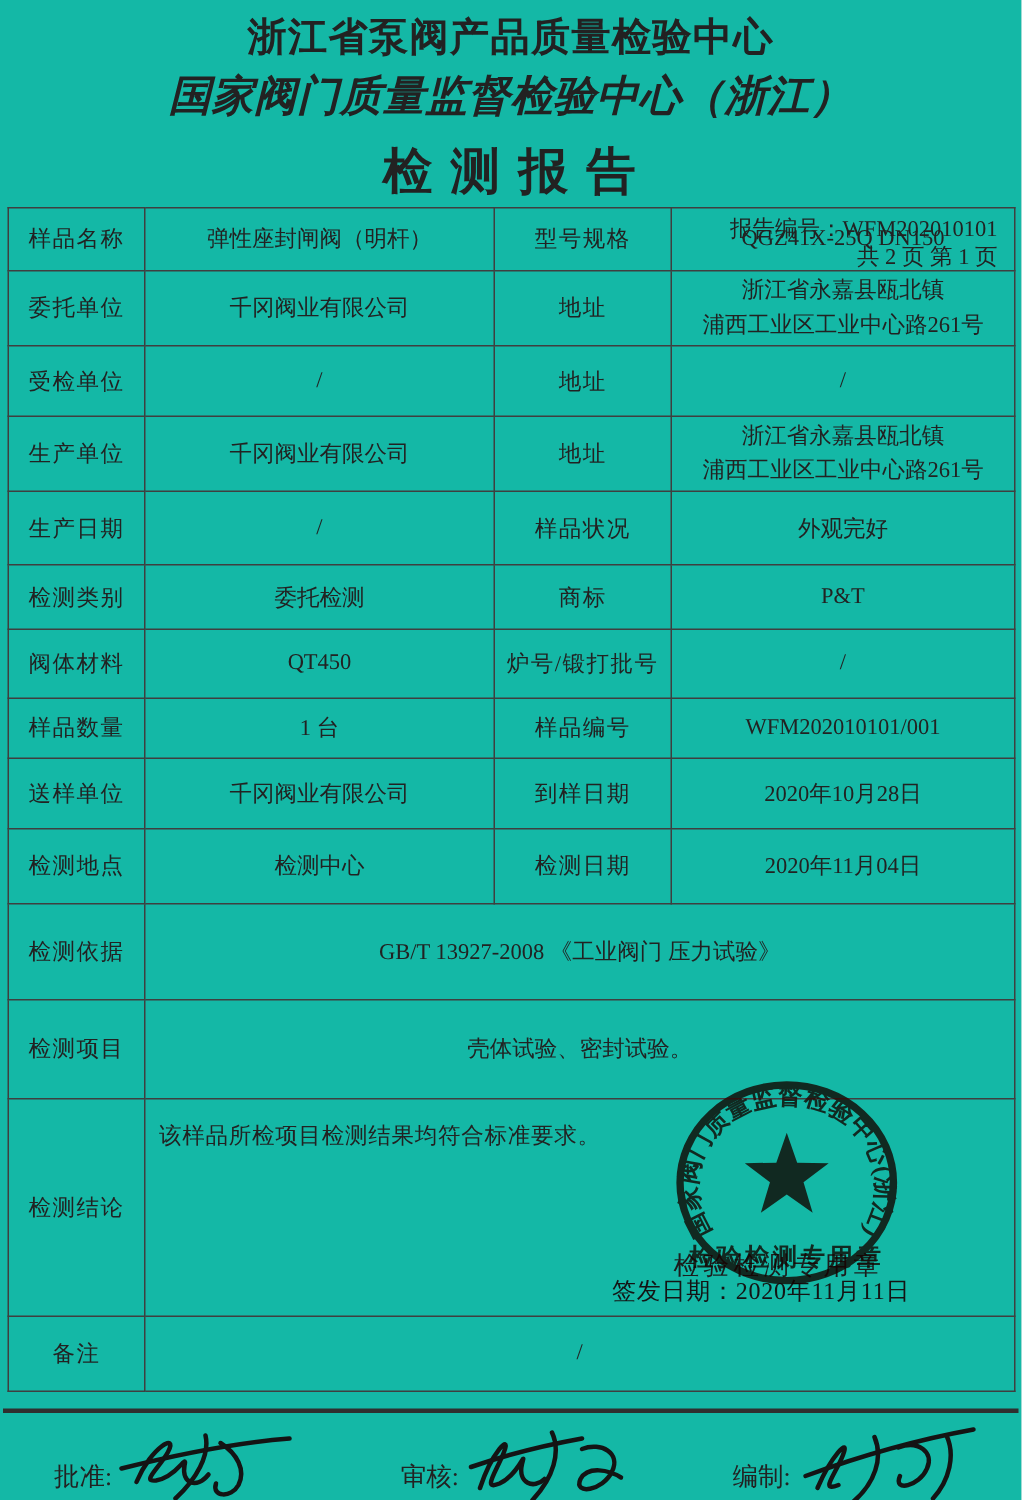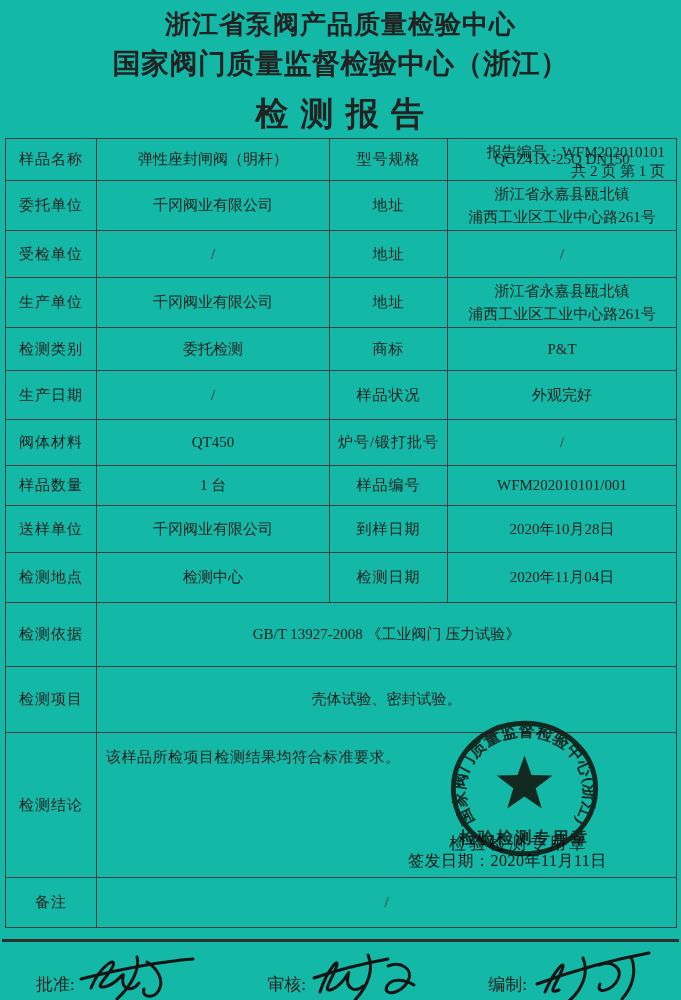--- a/index.html
+++ b/index.html
@@ -3,21 +3,21 @@
 <meta charset="utf-8">
 <style>
   html,body{margin:0;padding:0;background:#e9e9e9;}
   .page{
     width:681px;height:1000px;position:relative;background:#14b8a6;
     font-family:"Liberation Serif","DejaVu Serif",serif;color:#222;
     margin:0 auto;overflow:hidden;
   }
   
   .title1{text-align:center;font-size:26px;font-weight:bold;padding-top:7px;letter-spacing:1px;}
-  .title2{text-align:center;font-size:28px;font-weight:bold;margin-top:3px;letter-spacing:0.5px;}
+  .title2{text-align:center;font-size:28px;font-weight:bold;margin-top:3px;letter-spacing:0.5px;font-style:italic;}
   .title3{text-align:center;font-size:33px;font-weight:bold;margin-top:9px;letter-spacing:2px;}
   .meta{display:flex;justify-content:space-between;align-items:flex-end;
         padding:6px 16px 2px 34px;font-size:15px;flex-direction:column;}
   .meta-right span{}
   
   table.report{position:absolute;left:5px;top:138px;width:671px;
     border-collapse:collapse;table-layout:fixed;}
   table.report td{border:1.5px solid #3f3f3f;font-size:15px;text-align:center;
     vertical-align:middle;padding:2px 4px;overflow:hidden;}
   td.lbl{letter-spacing:1px;}
@@ -84,31 +84,31 @@
         <td class="lbl">地址</td>
         <td>/</td>
       </tr>
       <tr style="height:48px">
         <td class="lbl">生产单位</td>
         <td>千冈阀业有限公司</td>
         <td class="lbl">地址</td>
         <td class="prewrap">浙江省永嘉县瓯北镇
 浦西工业区工业中心路261号</td>
       </tr>
+      <tr style="height:49px">
+        <td class="lbl">生产日期</td>
+        <td>/</td>
+        <td class="lbl">样品状况</td>
+        <td>外观完好</td>
+      </tr>
       <tr style="height:43px">
         <td class="lbl">检测类别</td>
         <td>委托检测</td>
         <td class="lbl">商标</td>
         <td>P&amp;T</td>
-      </tr>
-      <tr style="height:49px">
-        <td class="lbl">生产日期</td>
-        <td>/</td>
-        <td class="lbl">样品状况</td>
-        <td>外观完好</td>
       </tr>
       <tr style="height:46px">
         <td class="lbl">阀体材料</td>
         <td>QT450</td>
         <td class="lbl">炉号/锻打批号</td>
         <td>/</td>
       </tr>
       <tr style="height:40px">
         <td class="lbl">样品数量</td>
         <td>1 台</td>

